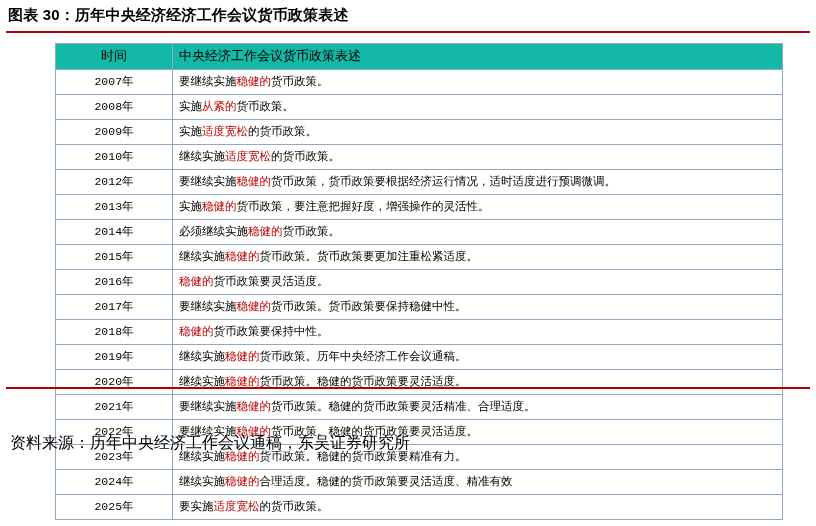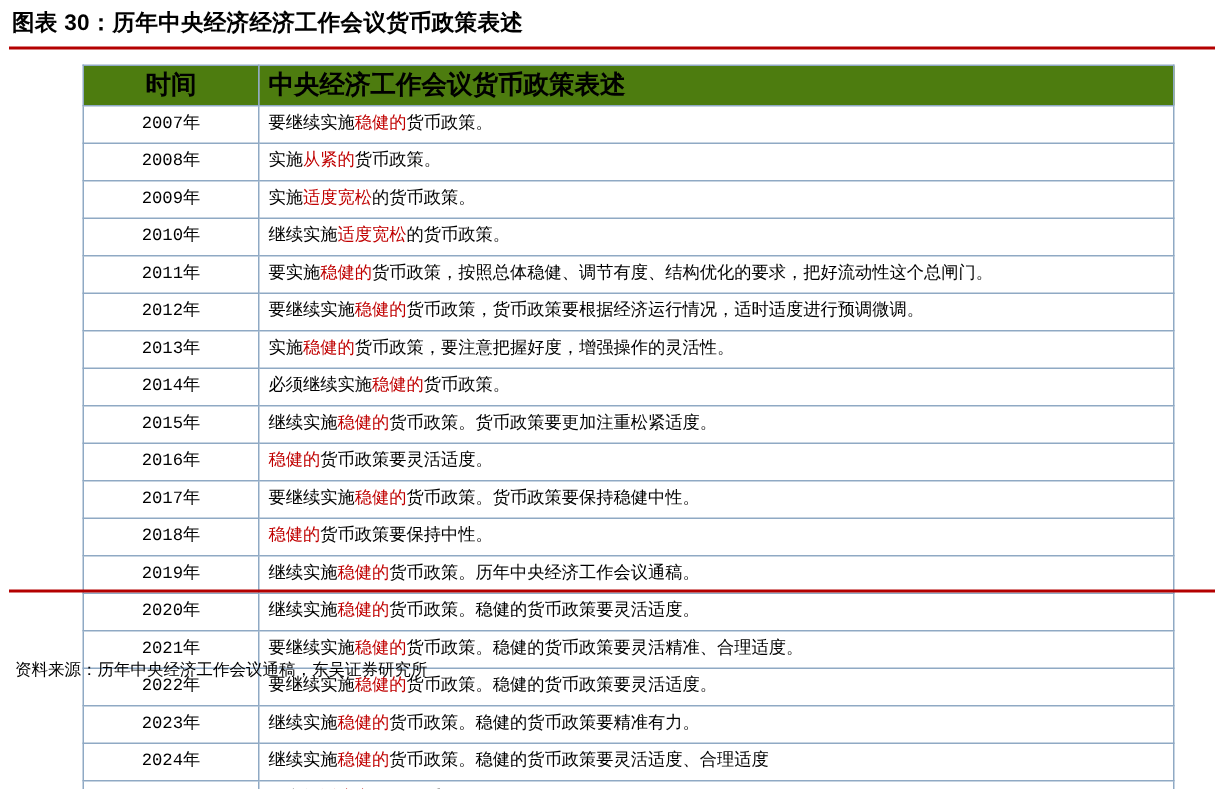--- a/index.html
+++ b/index.html
@@ -43,24 +43,24 @@
     table-layout: fixed;
   }
   th, td {
     border: 1px solid #8fa9c4;
     font-size: 11.5px;
     line-height: 1.15;
     padding: 3px 4px;
     vertical-align: middle;
   }
   thead th {
-    background: #4d7c0f;
+    background: #14b8a6;
     text-align: center;
-    font-weight: bold;
-    font-size: 17px;
+    font-weight: normal;
+    font-size: 13px;
     height: 19px;
   }
   .col-year {
     width: 108px;
     text-align: center;
   }
   .col-desc {
     width: 599px;
     text-align: left;
     padding-left: 6px;
@@ -79,21 +79,21 @@
     left: 0;
     bottom: 0;
     width: 816px;
   }
   .rule-bottom {
     border-top: 2px solid #b40000;
     margin: 0 6px 3px 6px;
   }
   .source {
     font-family: "Liberation Sans", "DejaVu Sans", sans-serif;
-    font-size: 11px;
+    font-size: 16px;
     color: #000000;
     padding-left: 10px;
     white-space: nowrap;
     margin-top: 44px;
   }
 </style>
 </head>
 <body>
 
 <div class="page">
@@ -118,24 +118,20 @@
             <td class="col-year">2008年</td>
             <td class="col-desc"><span>实施</span><span class="hl">从紧的</span><span>货币政策。</span></td>
           </tr>
           <tr>
             <td class="col-year">2009年</td>
             <td class="col-desc"><span>实施</span><span class="hl">适度宽松</span><span>的货币政策。</span></td>
           </tr>
           <tr>
             <td class="col-year">2010年</td>
             <td class="col-desc"><span>继续实施</span><span class="hl">适度宽松</span><span>的货币政策。</span></td>
-          </tr>
-          <tr>
-            <td class="col-year">2011年</td>
-            <td class="col-desc"><span>要实施</span><span class="hl">稳健的</span><span>货币政策，按照总体稳健、调节有度、结构优化的要求，把好流动性这个总闸门。</span></td>
           </tr>
           <tr>
             <td class="col-year">2012年</td>
             <td class="col-desc"><span>要继续实施</span><span class="hl">稳健的</span><span>货币政策，货币政策要根据经济运行情况，适时适度进行预调微调。</span></td>
           </tr>
           <tr>
             <td class="col-year">2013年</td>
             <td class="col-desc"><span>实施</span><span class="hl">稳健的</span><span>货币政策，要注意把握好度，增强操作的灵活性。</span></td>
           </tr>
           <tr>
@@ -173,21 +169,21 @@
           <tr>
             <td class="col-year">2022年</td>
             <td class="col-desc"><span>要继续实施</span><span class="hl">稳健的</span><span>货币政策。稳健的货币政策要灵活适度。</span></td>
           </tr>
           <tr>
             <td class="col-year">2023年</td>
             <td class="col-desc"><span>继续实施</span><span class="hl">稳健的</span><span>货币政策。稳健的货币政策要精准有力。</span></td>
           </tr>
           <tr>
             <td class="col-year">2024年</td>
-            <td class="col-desc"><span>继续实施</span><span class="hl">稳健的</span><span>货币政策。稳健的货币政策要灵活适度、合理适度</span></td>
+            <td class="col-desc"><span>继续实施</span><span class="hl">稳健的</span><span>合理适度。稳健的货币政策要灵活适度、精准有效</span></td>
           </tr>
           <tr>
             <td class="col-year">2025年</td>
             <td class="col-desc"><span>要实施</span><span class="hl">适度宽松</span><span>的货币政策。</span></td>
           </tr>
         </tbody>
     </table>
   </div>
 
   <div class="footer">

